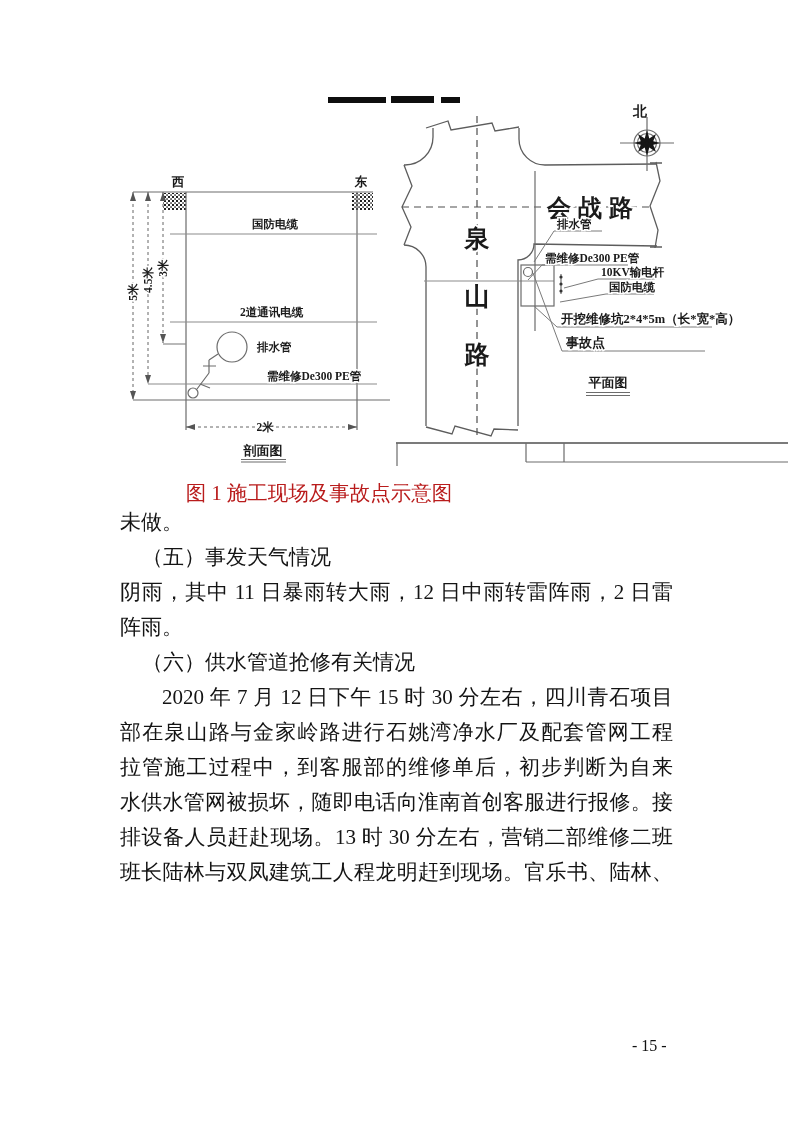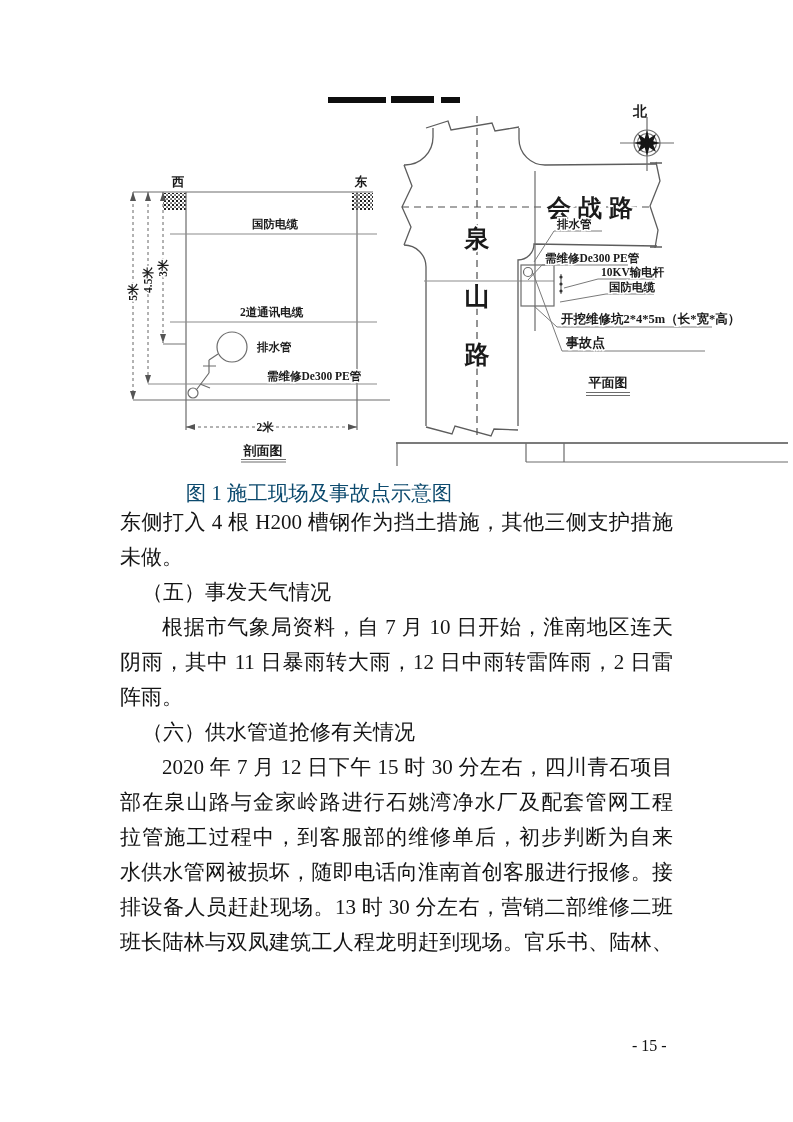--- a/index.html
+++ b/index.html
@@ -13,21 +13,21 @@
   .roadname{font-size:24px;font-weight:bold;letter-spacing:7px;paint-order:stroke;stroke:#fff;stroke-width:4px;}
   .roadv{font-size:25px;font-weight:bold;paint-order:stroke;stroke:#fff;stroke-width:4px;}
   .thin{stroke:#8b8b8b;stroke-width:1.2;fill:none;}
   .med{stroke:#6c6c6c;stroke-width:1.2;fill:none;}
   .road{stroke:#5d5d5d;stroke-width:1.3;fill:none;}
   .dash{stroke:#676767;stroke-width:1;fill:none;stroke-dasharray:3 3;}
   .cdash{stroke:#4e4e4e;stroke-width:1.2;fill:none;stroke-dasharray:7 5;}
   .leader{stroke:#7a7a7a;stroke-width:1;fill:none;}
   .arr{fill:#555;}
   .fig-caption{position:absolute;top:479px;left:0;width:638px;text-align:center;
-               font-size:20.5px;color:#0c4a6e;}
+               font-size:20.5px;color:#b91c1c;}
   .textblock{position:absolute;left:120px;top:505px;width:553px;}
   .line{height:35px;line-height:35px;font-size:21px;white-space:normal;}
   .just{text-align:justify;text-align-last:justify;text-justify:inter-character;}
   .ind2{text-indent:42px;}
   .ind1{text-indent:22px;}
   .pagenum{position:absolute;top:1037px;left:632px;width:60px;font-size:16px;color:#111;}
 </style>
 </head>
 <body>
 
@@ -169,24 +169,22 @@
     <g>
       <path d="M396,443 H788" stroke="#4f4f4f" stroke-width="1.6" fill="none"></path>
       <path class="med" d="M397,443 V466 M526,443 V462 M564,443 V462 M526,462 H788"></path>
     </g>
   </g>
 </svg>
 
 <div class="fig-caption">图 1 施工现场及事故点示意图</div>
 
 <div class="textblock">
-  <div class="line just">东侧打入 4 根 H200 槽钢作为挡土措施，其他三侧支护措施</div>
   <div class="line">未做。</div>
   <div class="line ind1">（五）事发天气情况</div>
-  <div class="line just ind2">根据市气象局资料，自 7 月 10 日开始，淮南地区连天</div>
   <div class="line just">阴雨，其中 11 日暴雨转大雨，12 日中雨转雷阵雨，2 日雷</div>
   <div class="line">阵雨。</div>
   <div class="line ind1">（六）供水管道抢修有关情况</div>
   <div class="line just ind2">2020 年 7 月 12 日下午 15 时 30 分左右，四川青石项目</div>
   <div class="line just">部在泉山路与金家岭路进行石姚湾净水厂及配套管网工程</div>
   <div class="line just">拉管施工过程中，到客服部的维修单后，初步判断为自来</div>
   <div class="line just">水供水管网被损坏，随即电话向淮南首创客服进行报修。接</div>
   <div class="line just">排设备人员赶赴现场。13 时 30 分左右，营销二部维修二班</div>
   <div class="line just">班长陆林与双凤建筑工人程龙明赶到现场。官乐书、陆林、</div>
 </div>

